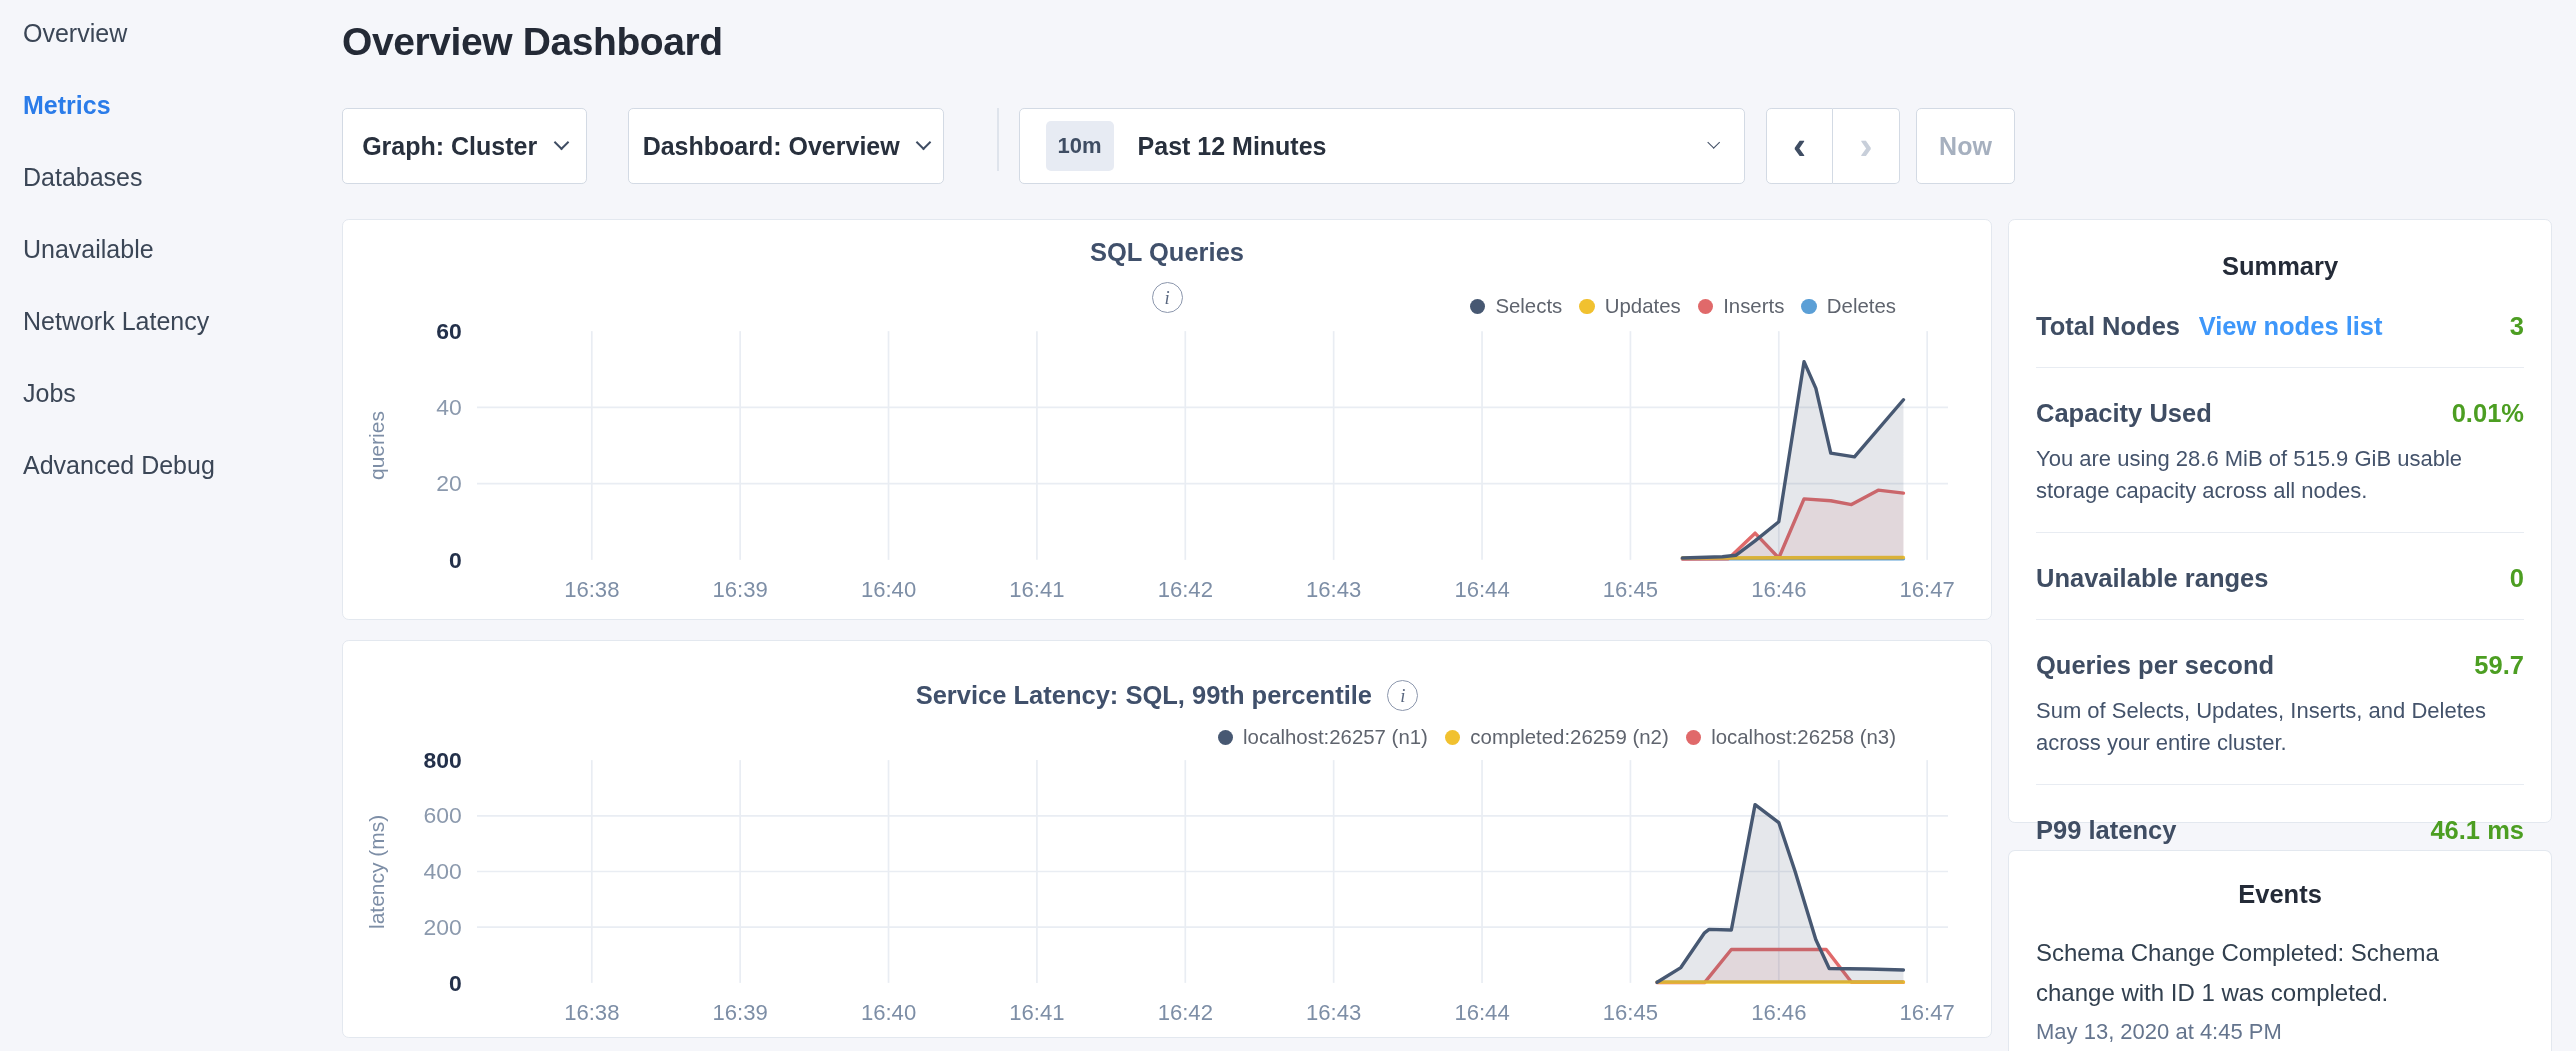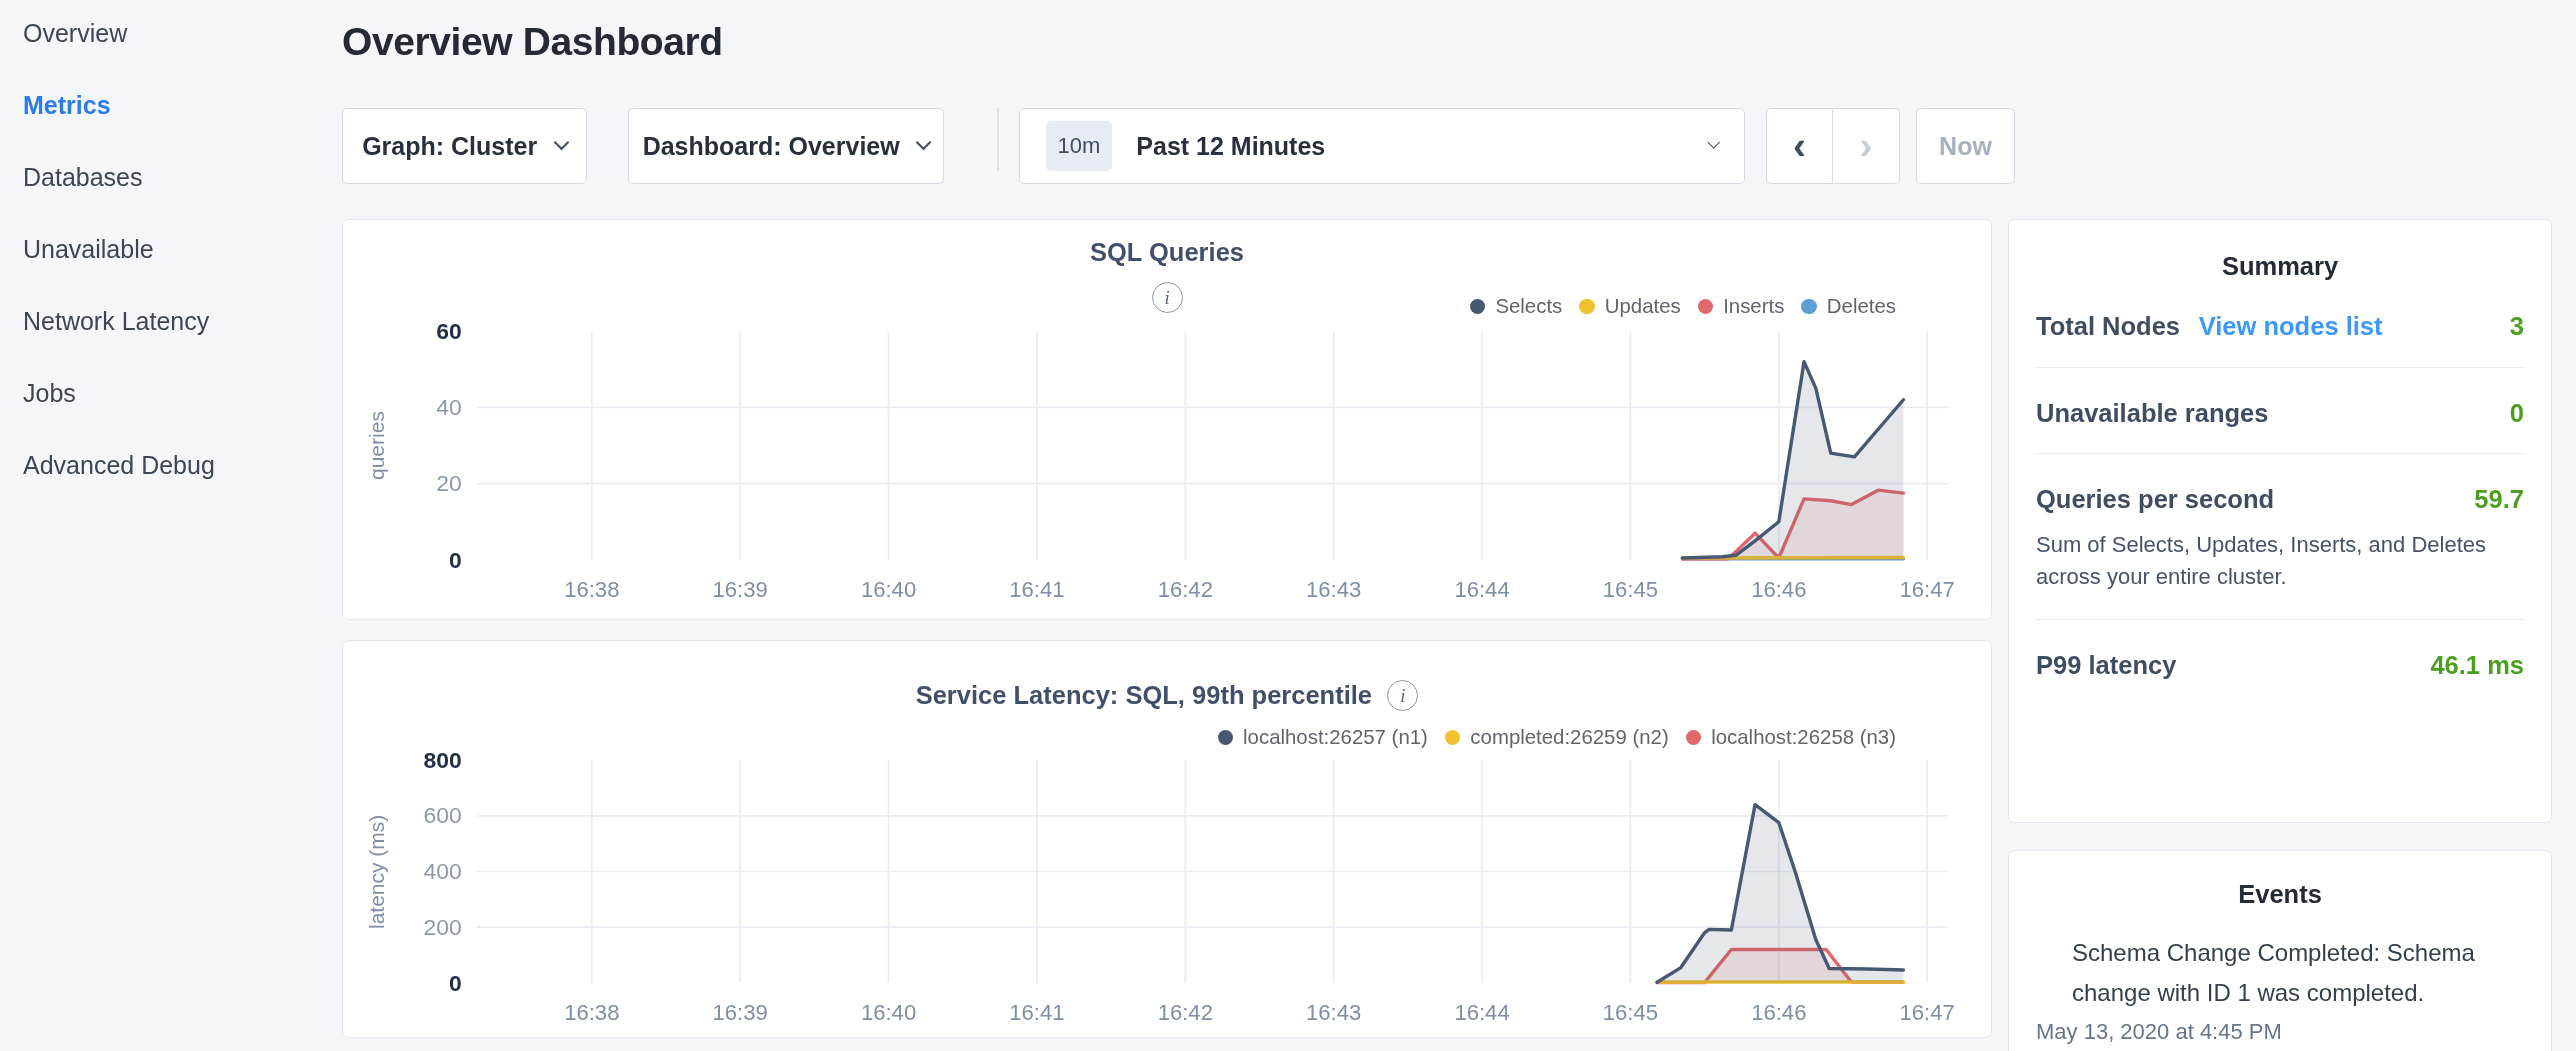--- a/index.html
+++ b/index.html
@@ -21,21 +21,21 @@
   .btn {
     background:#fff; border:1.7px solid #d3dae4; border-radius:5.1px;
     display:inline-flex; align-items:center; justify-content:center;
     height:76px; font-size:25px; font-weight:700; color:#28303d; cursor:pointer;
   }
   .dd-graph   { position:absolute; left:0;    width:245px; }
   .dd-dash    { position:absolute; left:286px; width:316px; }
   .caret { width:11px; height:11px; border-right:2.6px solid #3f4d63; border-bottom:2.6px solid #3f4d63; transform:rotate(45deg); margin-left:18.7px; margin-top:-6.8px; }
   .v-sep { position:absolute; left:655px; top:0; height:63px; width:1.7px; background:#dfe4ec; }
   .time-picker { position:absolute; left:677px; width:726px; justify-content:flex-start; padding:0 25.5px; }
-  .tw-badge { background:#e7ebf3; border-radius:5.1px; padding:12px 12px; font-size:22px; font-weight:400; color:#3f4d63; margin-right:24px; }
+  .tw-badge { background:#e7ebf3; border-radius:5.1px; padding:12px 12px; font-size:22px; font-weight:700; color:#3f4d63; margin-right:24px; }
   .tw-label { font-size:25px; font-weight:700; color:#28303d; flex:1; text-align:left; }
   .arrow-group { position:absolute; left:1424px; display:flex; }
   .arrow-btn { width:67px; border-radius:0; font-size:39px; line-height:0; }
   .arrow-btn.prev { border-radius:5.1px 0 0 5.1px; color:#3f4d63; }
   .arrow-btn.next { border-radius:0 5.1px 5.1px 0; border-left:none; color:#c8cfda; cursor:default; }
   .now-btn { position:absolute; left:1574px; width:99px; color:#a6b0bf; cursor:default; }
   
   .card { position:absolute; background:#fff; border:1.7px solid #e3e8ef; border-radius:6.8px; }
   .card-chart-1 { left:342px; top:219px; width:1650px; height:401px; }
   .card-chart-2 { left:342px; top:640px; width:1650px; height:398px; }
@@ -55,21 +55,21 @@
   .summary-body { padding:0 27px; }
   .sum-row { padding:31px 0 25.5px; border-bottom:1.7px solid #e8ecf2; }
   .sum-row:last-child { border-bottom:none; }
   .sum-line { display:flex; align-items:baseline; }
   .sum-label { font-size:25.5px; font-weight:700; color:#3f4d63; }
   .sum-link { font-size:25.5px; font-weight:700; color:#3e97fa; margin-left:18.7px; cursor:pointer; }
   .sum-value { font-size:25.5px; font-weight:700; color:#4c9e22; margin-left:auto; }
   .sum-desc { font-size:22px; color:#44536b; line-height:1.45; margin-top:15.3px; max-width:459px; }
   
   .events-body { padding:24px 27px 0; }
-  .event-text { font-size:24px; color:#32404f; line-height:1.65;margin-left:36px; }
+  .event-text { font-size:24px; color:#32404f; line-height:1.65; }
   .event-time { font-size:22px; color:#64748d; margin-top:6.8px; }
 </style>
 </head>
 <body>
 
 <nav class="sidebar">
   <div class="nav-item">Overview</div>
   <div class="nav-item active">Metrics</div>
   <div class="nav-item">Databases</div>
   <div class="nav-item">Unavailable</div>
@@ -231,20 +231,27 @@
   <div class="summary-body">
     <div class="sum-row">
       <div class="sum-line">
         <span class="sum-label">Total Nodes</span>
         <span class="sum-link">View nodes list</span>
         <span class="sum-value">3</span>
       </div>
     </div>
     <div class="sum-row">
       <div class="sum-line">
+        <span class="sum-label">Capacity Used</span>
+        <span class="sum-value">0.01%</span>
+      </div>
+      <div class="sum-desc">You are using 28.6 MiB of 515.9 GiB usable storage capacity across all nodes.</div>
+    </div>
+    <div class="sum-row">
+      <div class="sum-line">
         <span class="sum-label">Unavailable ranges</span>
         <span class="sum-value">0</span>
       </div>
     </div>
     <div class="sum-row">
       <div class="sum-line">
         <span class="sum-label">Queries per second</span>
         <span class="sum-value">59.7</span>
       </div>
       <div class="sum-desc">Sum of Selects, Updates, Inserts, and Deletes across your entire cluster.</div>

